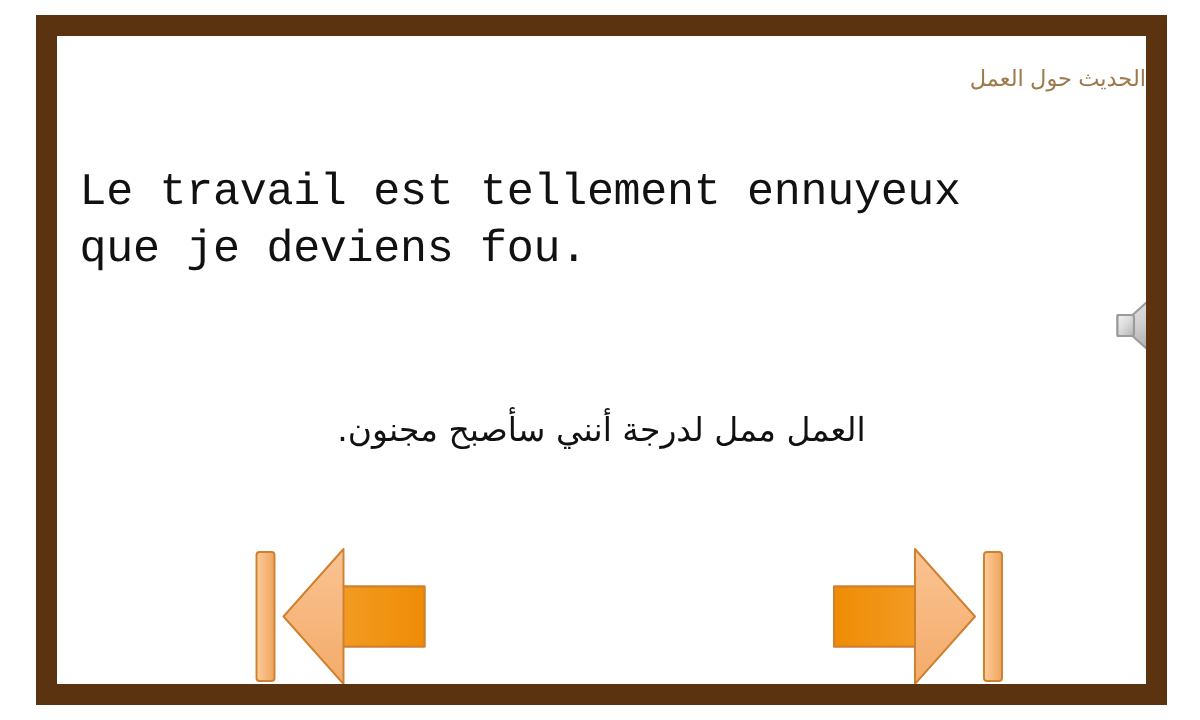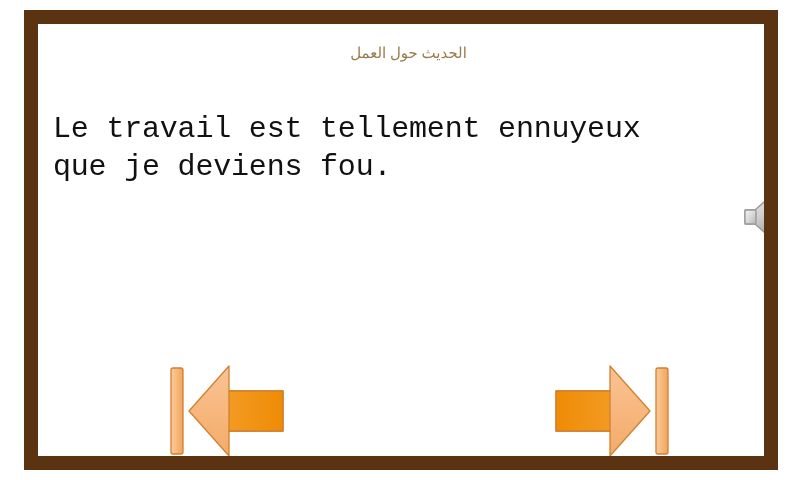--- a/index.html
+++ b/index.html
@@ -34,22 +34,22 @@
     background: #ffffff;
     overflow: hidden;
   }
 
   
   .header-title {
     position: absolute;
     left: 0;
     right: 0;
     top: 19px;
-    text-align: center;
-    font-family: Liberation Serif, serif;
+    text-align: right;
+    font-family: Liberation Sans, sans-serif;
     font-size: 15px;
     line-height: 20px;
     color: #9c7a4c;
     direction: rtl;
     unicode-bidi: isolate;
     white-space: nowrap;
     padding-left: 15px;
   }
 
   
@@ -137,20 +137,21 @@
             </linearGradient>
           </defs>
           <g transform="translate(3,3)">
             <path d="M18 23 L28 23 L47 6 L47 54 L28 37 L18 37 Z" fill="url(#spkCone)" stroke="#9b9b9b" stroke-width="1.4" stroke-linejoin="round"></path>
             <rect x="18" y="23" width="11" height="14" rx="1.5" fill="url(#spkBody)" stroke="#9b9b9b" stroke-width="1.4"></rect>
           </g>
         </svg>
       </span>
     </button>
 
+    <div class="target-text">العمل ممل لدرجة أنني سأصبح مجنون.</div>
 
     <button class="nav-prev">
       <span>
         <svg width="130" height="106" viewBox="0 0 130 106" xmlns="http://www.w3.org/2000/svg">
           <defs>
             <linearGradient id="barGradL" x1="0" y1="0" x2="1" y2="0">
               <stop offset="0%" stop-color="#fbcc9b"></stop>
               <stop offset="50%" stop-color="#f7b87a"></stop>
               <stop offset="100%" stop-color="#eda55f"></stop>
             </linearGradient>

